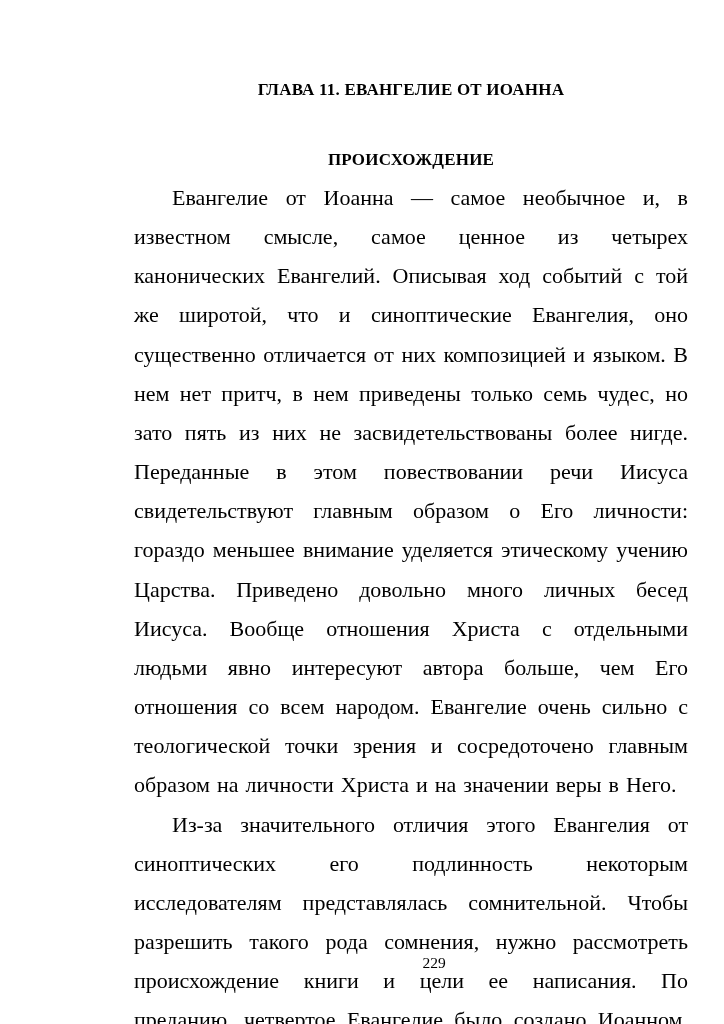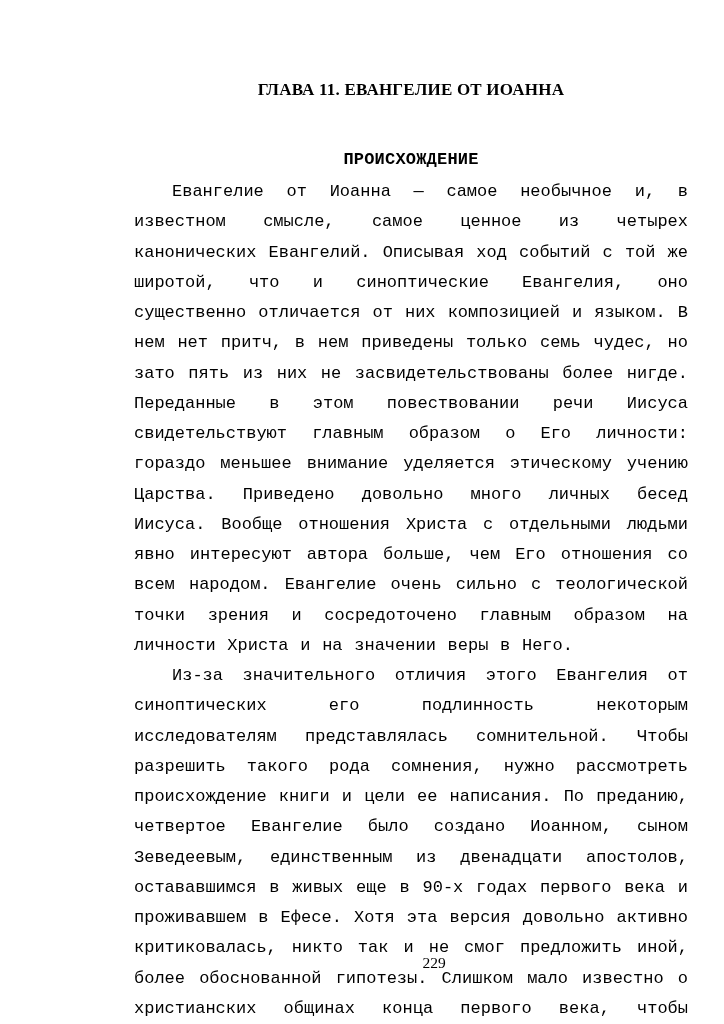--- a/index.html
+++ b/index.html
@@ -25,30 +25,28 @@
     font-size: 17px;
     letter-spacing: 0.2px;
     margin: 0;
   }
   .section-title {
     text-align: center;
     font-weight: bold;
     font-size: 17px;
     letter-spacing: 0.2px;
     margin: 50px 0 8px 0;
-    font-family: Liberation Mono, monospace;
   }
   .body-text {
-    font-size: 17px;
+    font-size: 22px;
     line-height: 1.78;
     text-align: justify;
     text-indent: 38px;
     margin: 0;
     word-spacing: 1.5px;
-    font-family: Liberation Mono, monospace;
   }
   .page-number {
     position: absolute;
     left: 0;
     right: 0;
     bottom: 52px;
     text-align: center;
     font-size: 15.5px;
     padding-left: 48px;
   }

